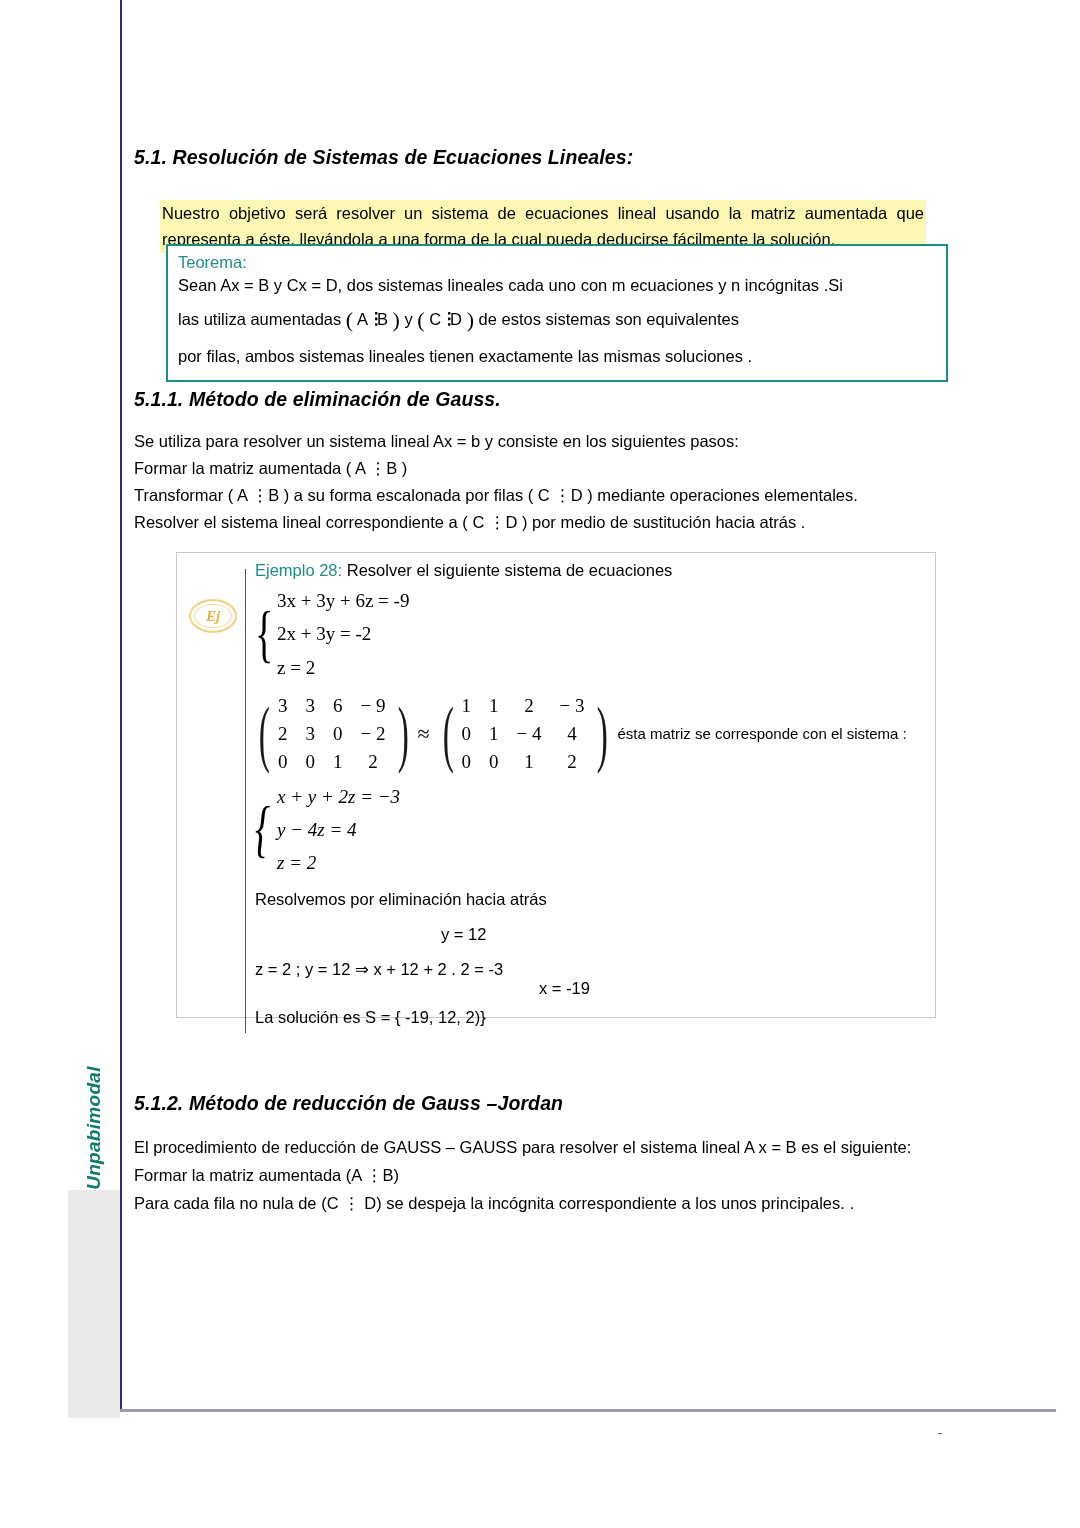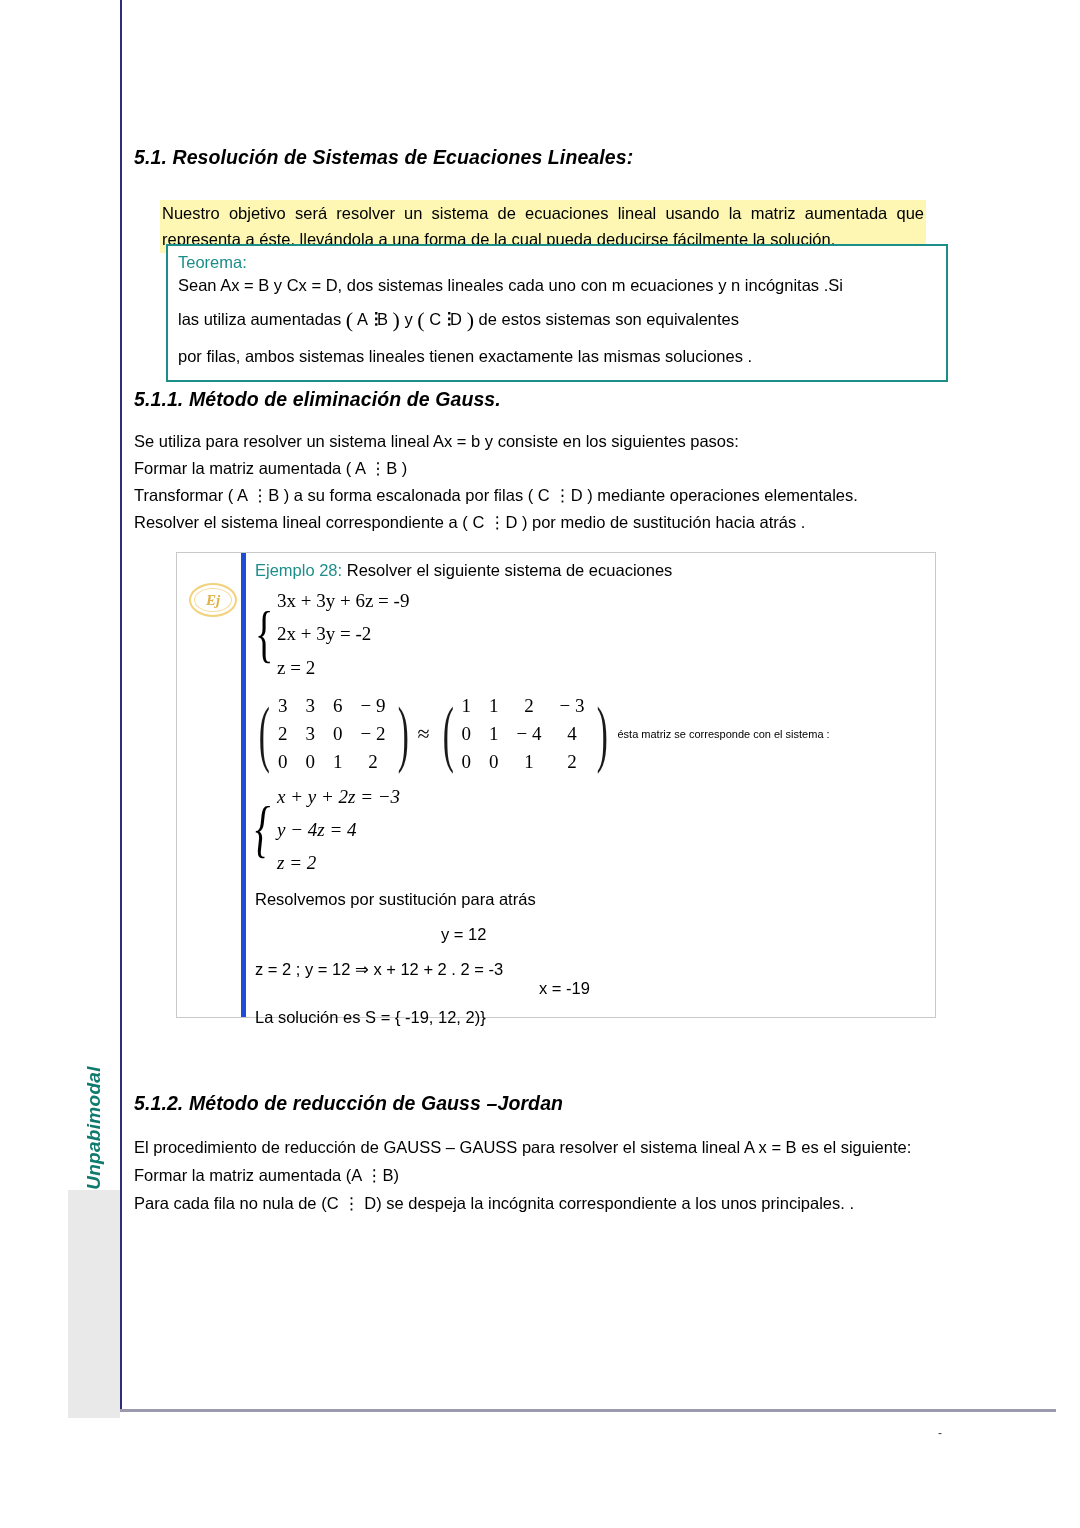--- a/index.html
+++ b/index.html
@@ -147,23 +147,23 @@
     left: 176px;
     top: 552px;
     width: 760px;
     height: 466px;
     border: 1px solid #c9c9c9;
     box-sizing: border-box;
     background: #ffffff;
   }
   #example-icon-col {
     position: absolute;
-    left: 0; top: 0;
+    left: 0; top: 16px;
     width: 69px; height: 100%;
-    border-right: 5px solid #1d4ed8;
+    border-right: 1px solid #1d4ed8;
     box-sizing: border-box;
   }
   #example-badge {
     position: absolute;
     left: 12px;
     top: 30px;
     width: 44px;
     height: 30px;
     border: 2px solid #f2d27a;
     border-radius: 50%;
@@ -246,21 +246,21 @@
     text-align: center;
     padding: 3px 9px;
     white-space: nowrap;
   }
   #approx-sign {
     font-family: "Liberation Serif", serif;
     font-size: 22px;
     padding: 0 9px;
   }
   #matrix-caption {
-    font-size: 11px;
+    font-size: 15px;
     padding-left: 10px;
     white-space: nowrap;
   }
 
   #resolvemos-line { font-size: 16.5px; margin-top: 10px; }
 
   .subst-block { margin-top: 16px; font-size: 16.5px; }
   .subst-block .row1 { padding-left: 8px; }
   .subst-block .row2 { padding-left: 0; }
   .ind-1 { display:inline-block; width: 186px; }
@@ -398,21 +398,21 @@
 
     <div class="sys mathserif italicmath" style="margin-top:4px;">
       <div class="brace">{</div>
       <div class="eqs">
         <div>x + y + 2z = −3</div>
         <div>y − 4z = 4</div>
         <div>z = 2</div>
       </div>
     </div>
 
-    <div id="resolvemos-line">Resolvemos por sustitución para atrás</div>
+    <div id="resolvemos-line">Resolvemos por eliminación hacia atrás</div>
 
     <div class="subst-block">
       <div class="row2"><span class="ind-1"></span><span>y = 12</span></div>
     </div>
 
     <div class="subst-block">
       <div class="row2">z = 2  ;  y = 12  ⇒  x + 12 + 2 . 2 = -3</div>
       <div class="row2"><span class="ind-2"></span><span>x = -19</span></div>
     </div>
 

